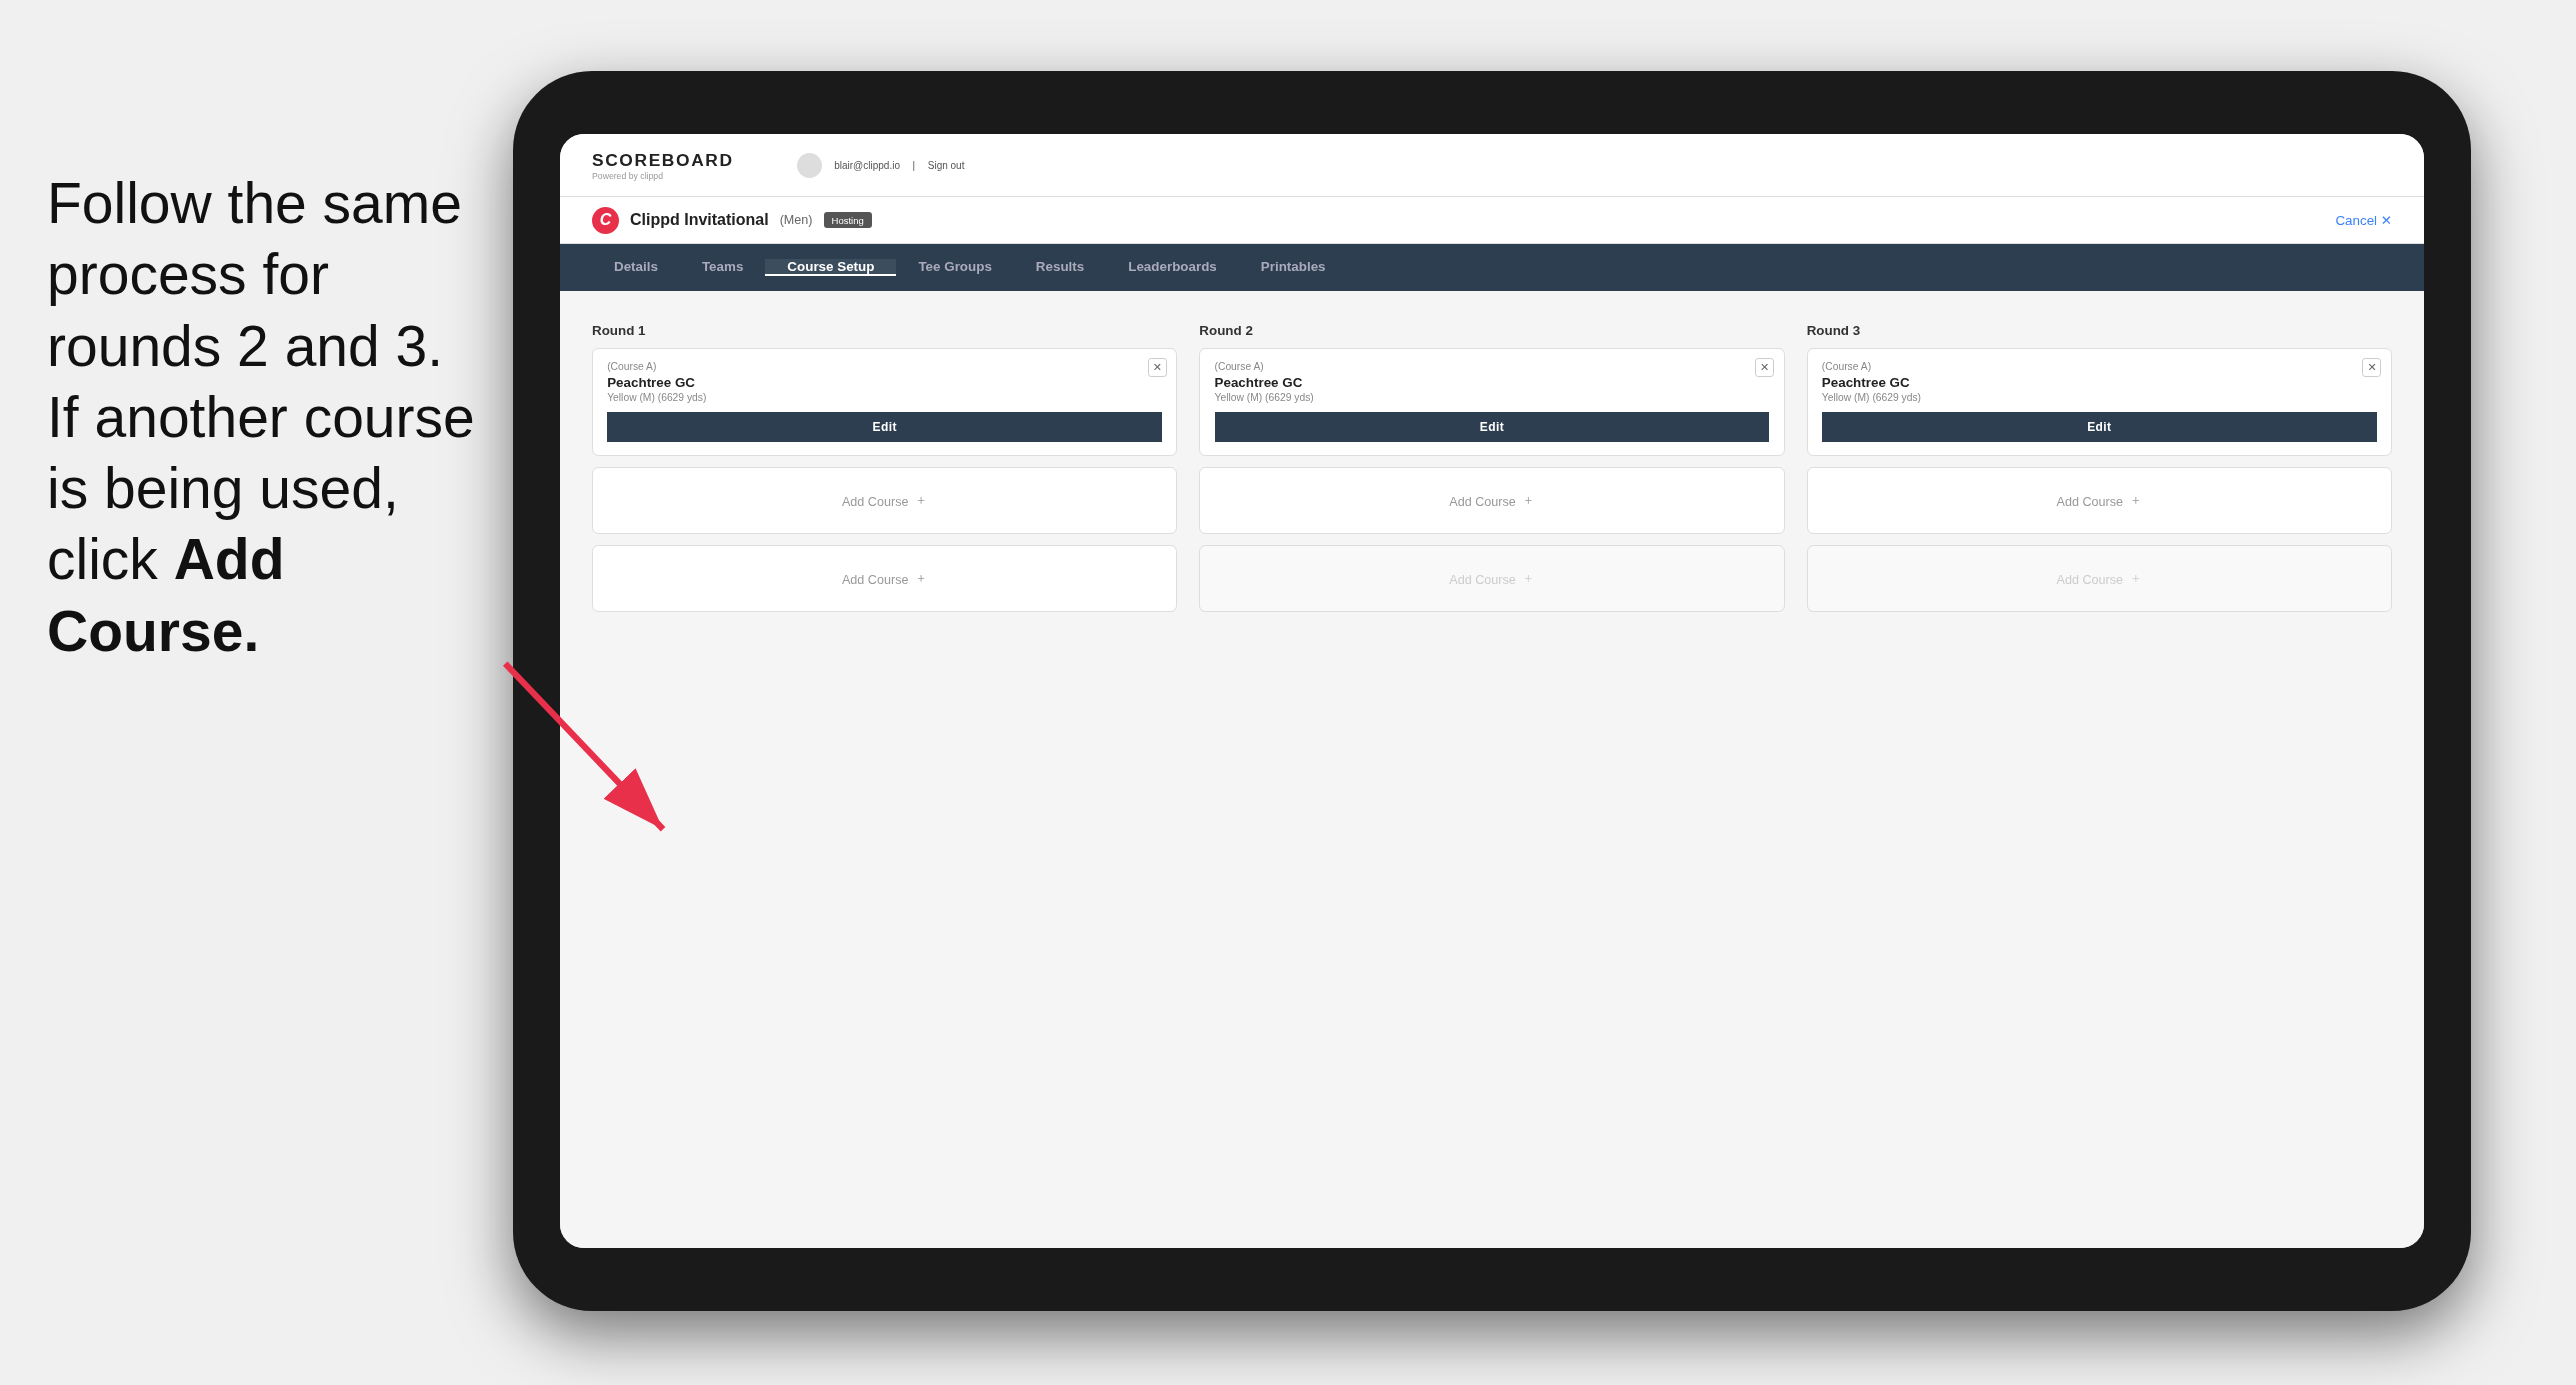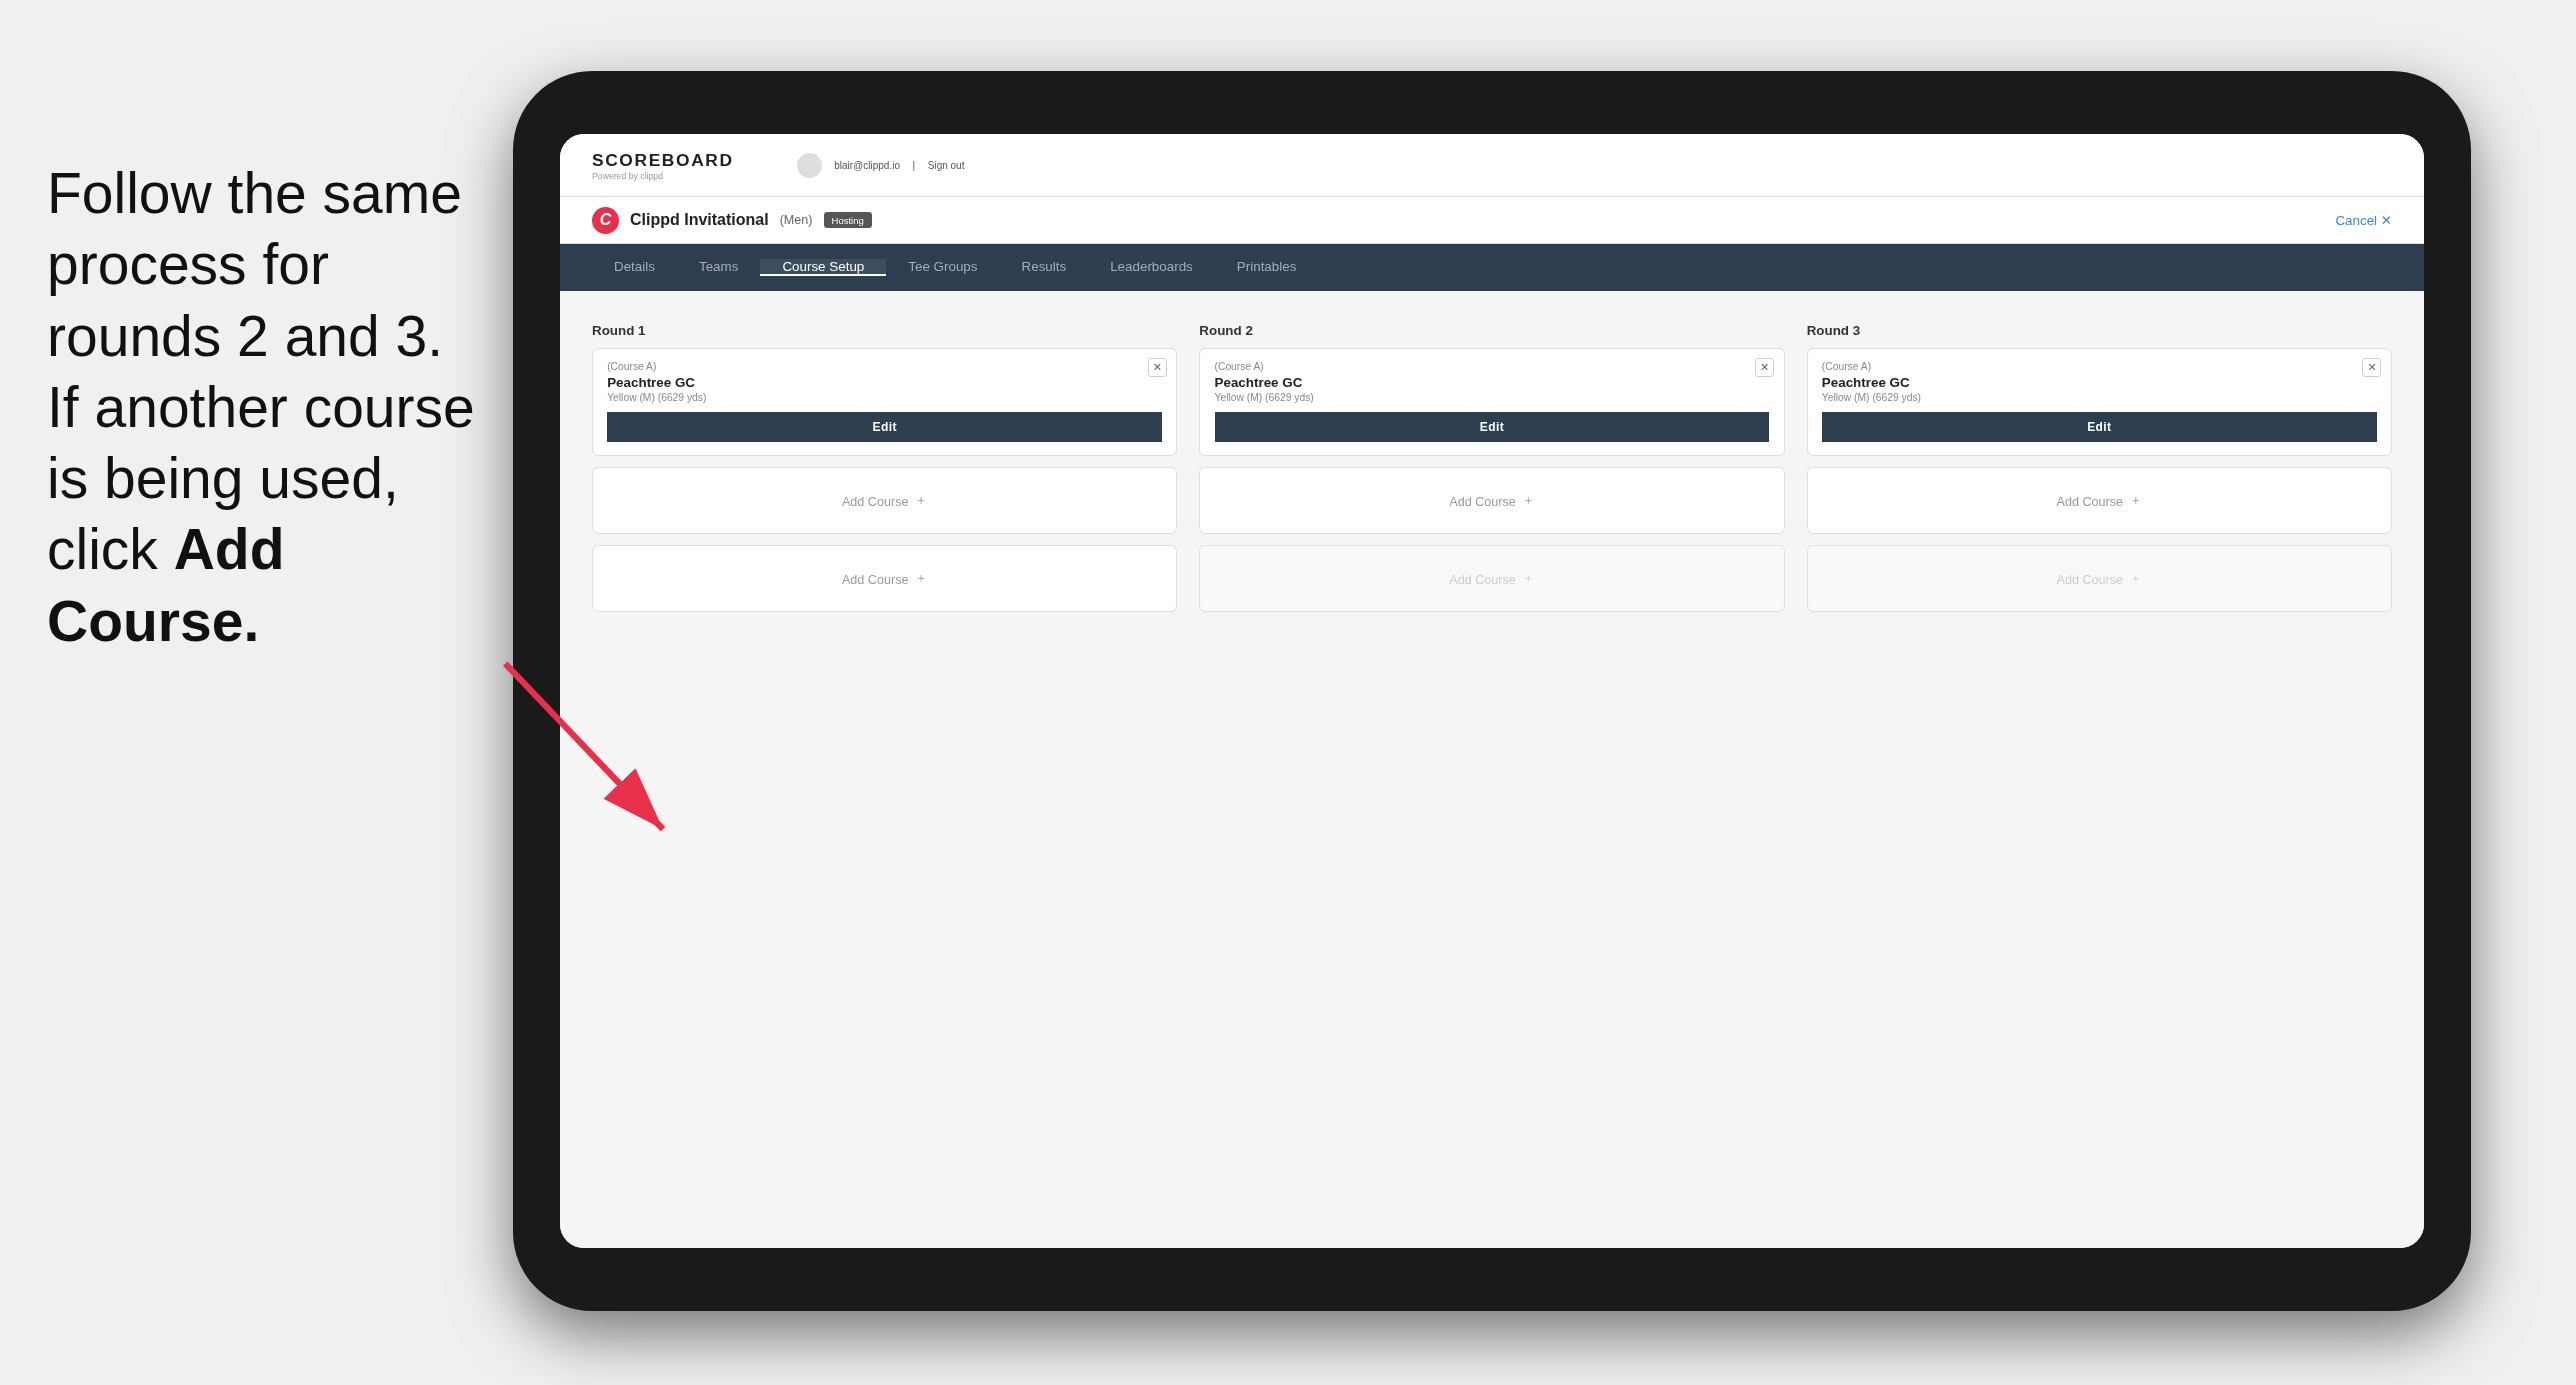--- a/index.html
+++ b/index.html
@@ -9,21 +9,21 @@
       width: 2576px;
       height: 1386px;
       position: relative;
       overflow: hidden;
     }
 
     
     .instruction-text {
       position: absolute;
       left: 0;
-      top: 126px;
+      top: 136px;
       width: 537px;
       padding: 32px 47px;
       font-size: 57px;
       line-height: 1.25;
       color: #111;
     }
     .instruction-text strong {
       font-weight: 900;
     }
 
@@ -178,20 +178,21 @@
       text-align: right;
     }
 
     
     .tabs-bar {
       background: #2c3e50;
       display: flex;
       padding: 15px 32px;
       min-height: 41px;
       align-items: stretch;
+      font-weight: bold;
     }
 
     .tab {
       padding: 0 22px;
       display: flex;
       align-items: center;
       color: #aab;
       font-size: 13.4px;
       cursor: pointer;
       border-bottom: 2.4px solid transparent;

